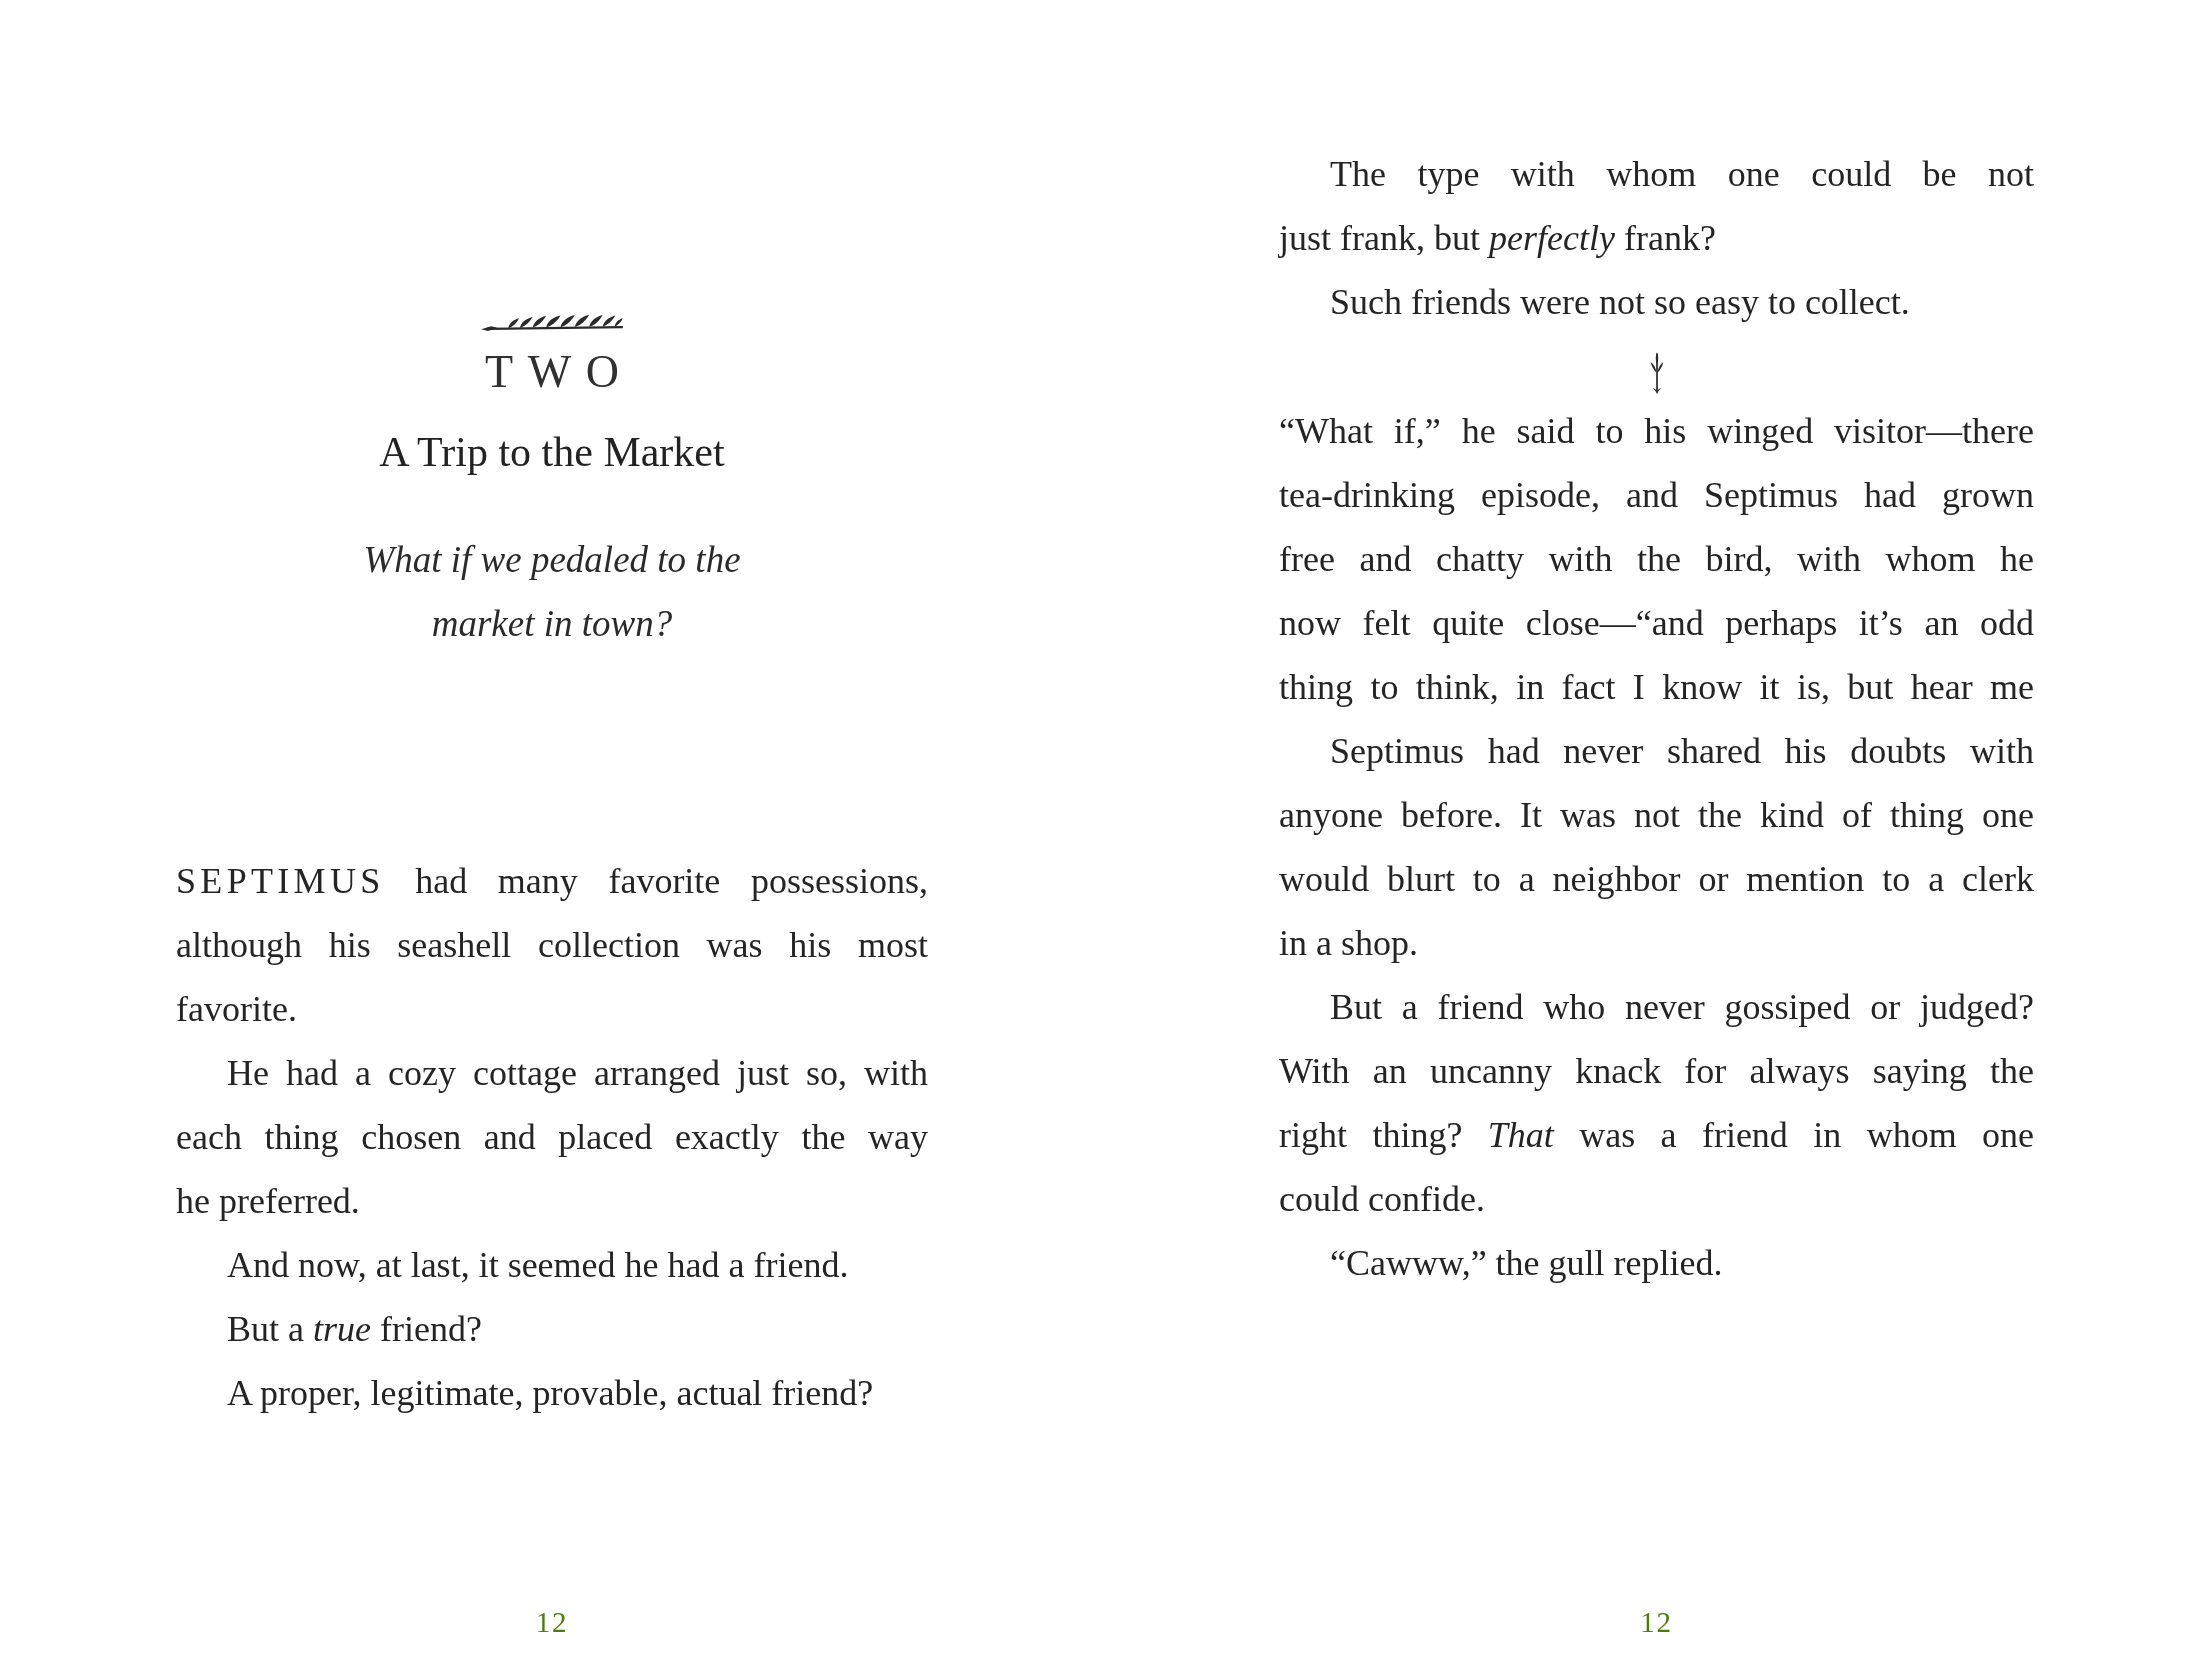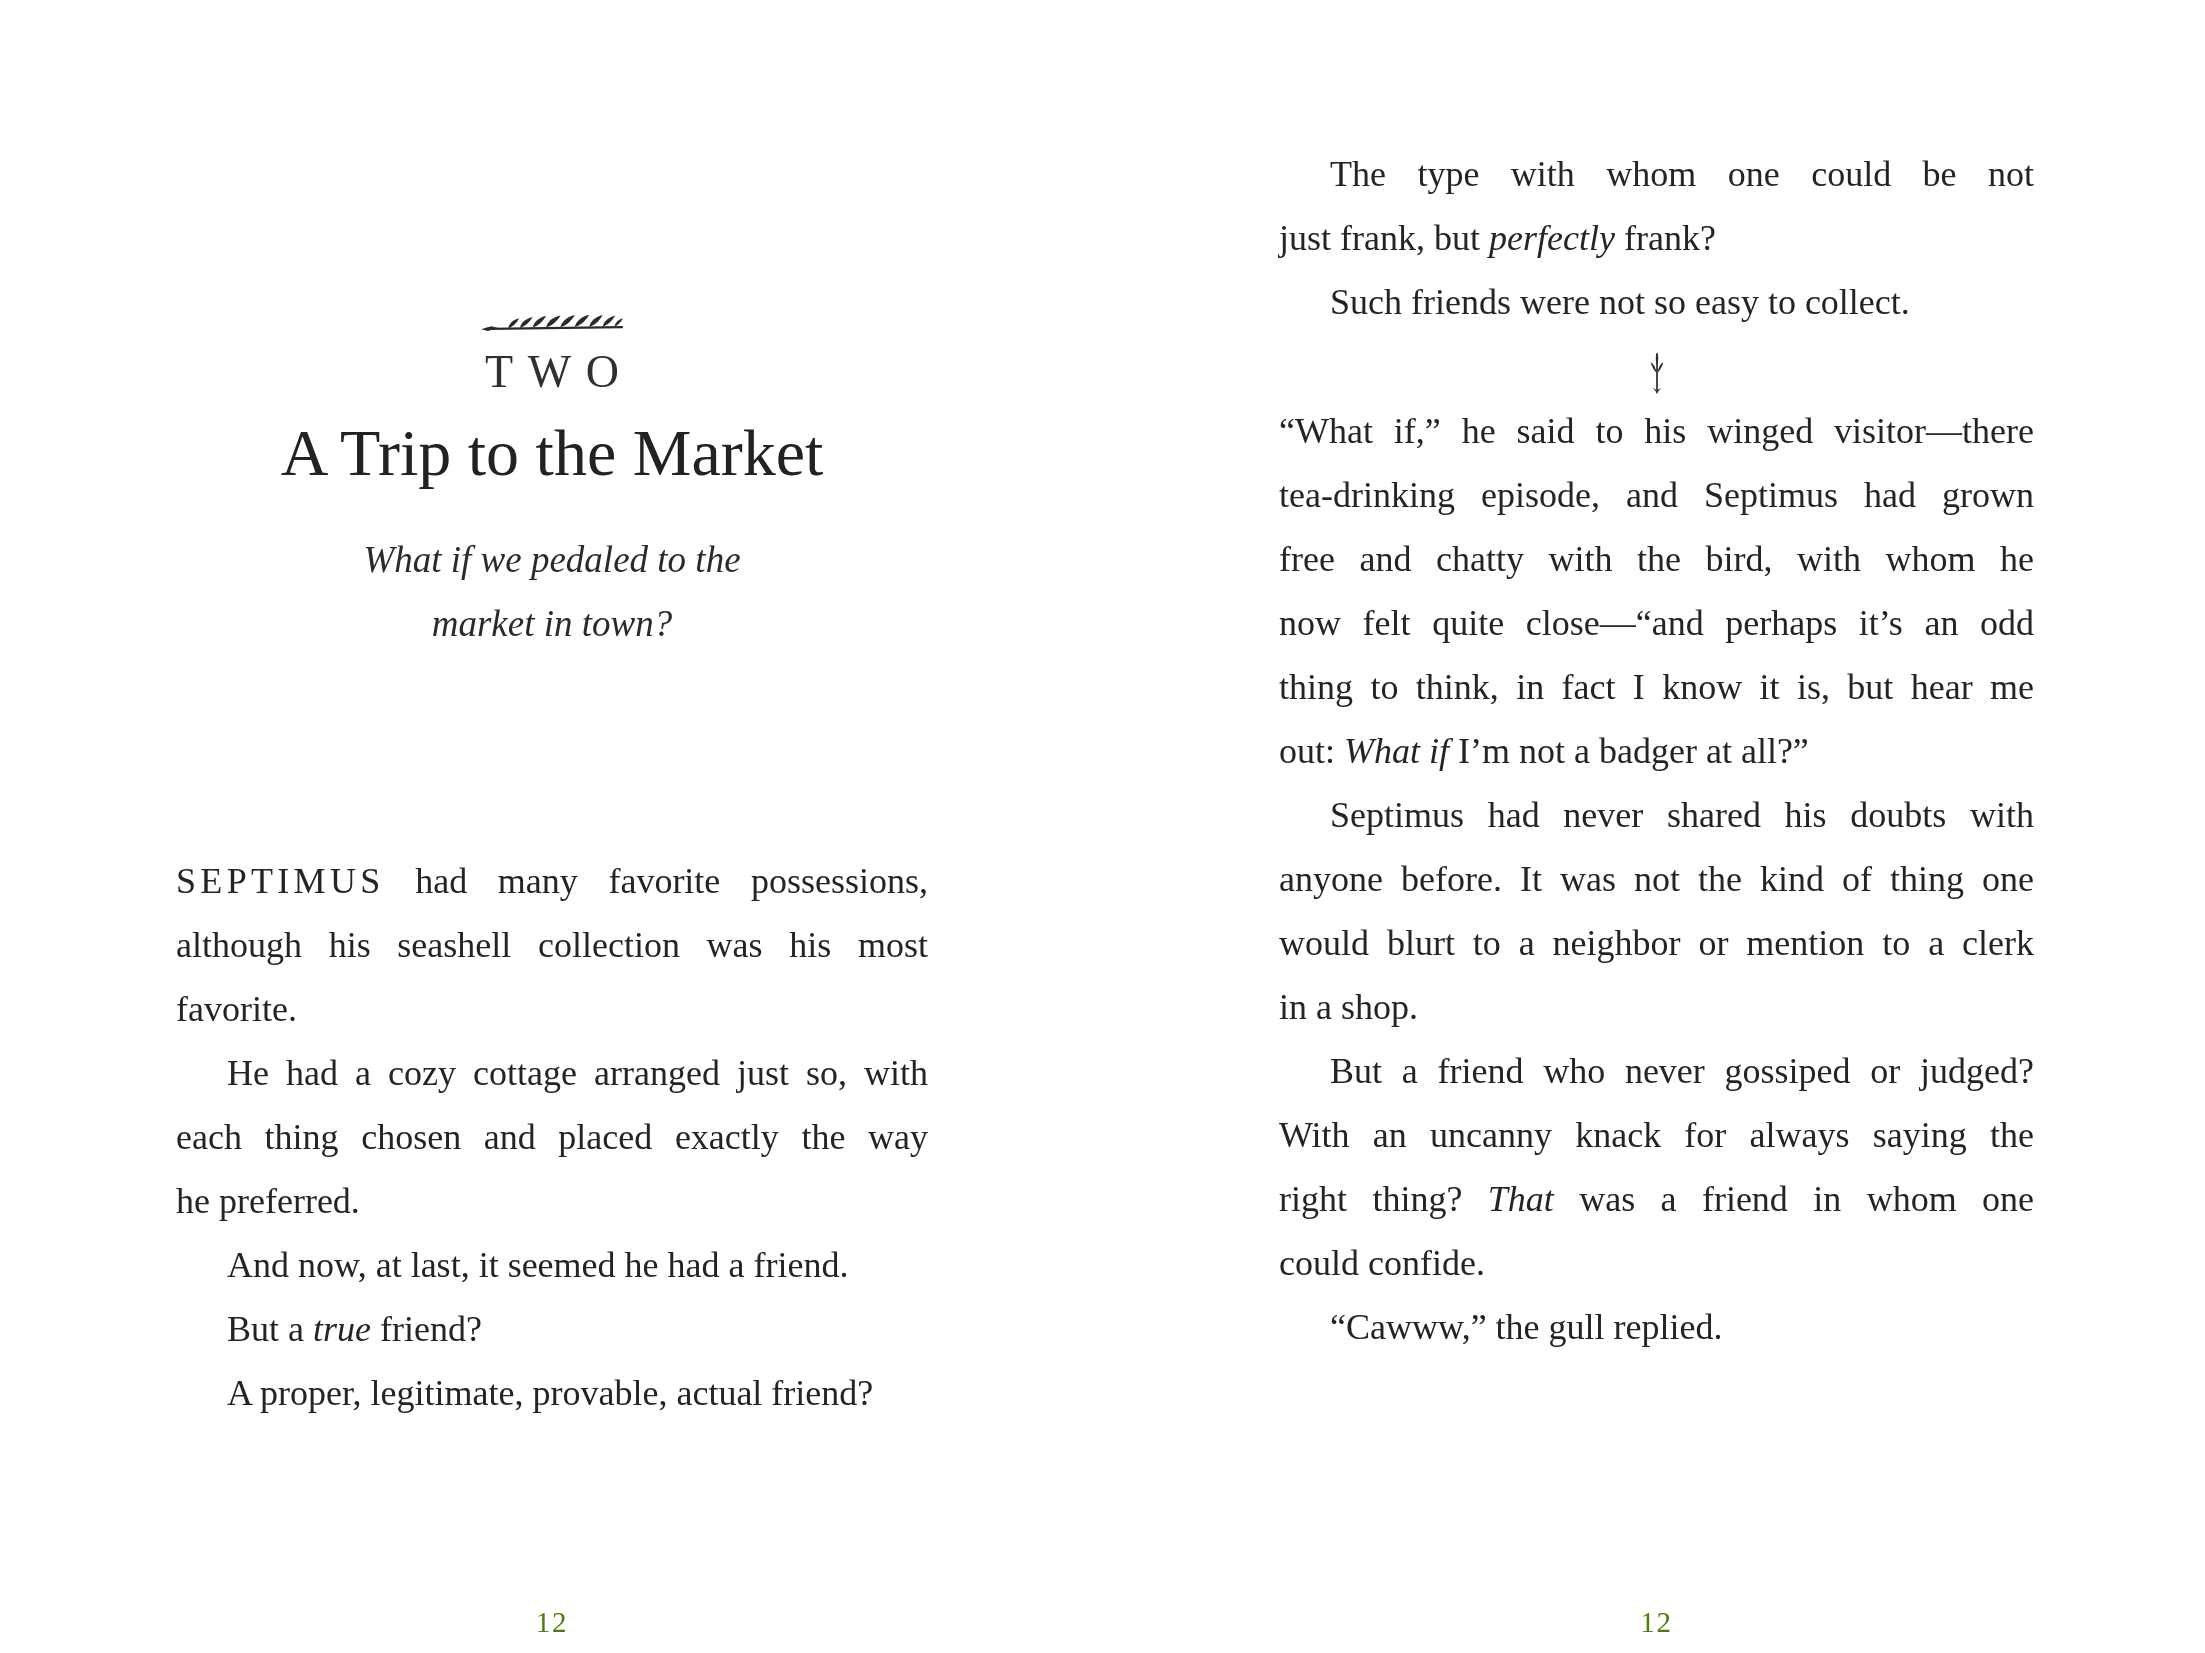--- a/index.html
+++ b/index.html
@@ -11,21 +11,21 @@
   .page{position:absolute;top:0;height:1264px;}
   .page-left{left:176px;width:752px;}
   .page-right{left:1279px;width:755px;}
   .center-abs{position:absolute;left:0;width:100%;text-align:center;}
   .orn-wrap{position:absolute;left:50%;transform:translateX(-50%);}
   .chapter-number{
     top:346px;font-size:46px;line-height:51px;letter-spacing:0.32em;
     padding-left:0.32em;box-sizing:border-box;color:#303030;
   }
   .chapter-title{
-    top:416px;font-size:66px;line-height:73px;font-weight:400;margin:0;color:#222222;
+    top:416px;font-size:42px;line-height:73px;font-weight:400;margin:0;color:#222222;
   }
   .epigraph{top:528px;font-style:italic;color:#2a2a2a;}
   .ep-line{font-size:37px;line-height:64px;text-align:center;}
   .body-text{position:absolute;left:0;width:100%;}
   .bt-left{top:849px;}
   .bt-right-a{top:142px;}
   .bt-right-b{top:399px;}
   .line{font-size:36px;line-height:64px;text-align:left;}
   .line.just{text-align:justify;text-align-last:justify;}
   .line.ind{text-indent:51px;}
@@ -98,21 +98,20 @@
       <path d="M12 51 C 10.5 47.5, 9 45.5, 6.5 43.5 C 9.5 44.5, 11 46, 12 48 C 13 46, 14.5 44.5, 17.5 43.5 C 15 45.5, 13.5 47.5, 12 51 Z"></path>
     </svg>
   </div>
 
   <div class="body-text bt-right-b">
       <div class="line just"><span>“What if,” he said to his winged visitor—there</span></div>
       <div class="line just"><span>tea-drinking episode, and Septimus had grown</span></div>
       <div class="line just"><span>free and chatty with the bird, with whom he</span></div>
       <div class="line just"><span>now felt quite close—“and perhaps it’s an odd</span></div>
       <div class="line just"><span>thing to think, in fact I know it is, but hear me</span></div>
-      <div class="line"><span>out: </span><span class="it">What if</span><span> I’m not a badger at all?”</span></div>
       <div class="line just ind"><span>Septimus had never shared his doubts with</span></div>
       <div class="line just"><span>anyone before. It was not the kind of thing one</span></div>
       <div class="line just"><span>would blurt to a neighbor or mention to a clerk</span></div>
       <div class="line"><span>in a shop.</span></div>
       <div class="line just ind"><span>But a friend who never gossiped or judged?</span></div>
       <div class="line just"><span>With an uncanny knack for always saying the</span></div>
       <div class="line just"><span>right thing? </span><span class="it">That</span><span> was a friend in whom one</span></div>
       <div class="line"><span>could confide.</span></div>
       <div class="line ind"><span>“Cawww,” the gull replied.</span></div>
     </div>

